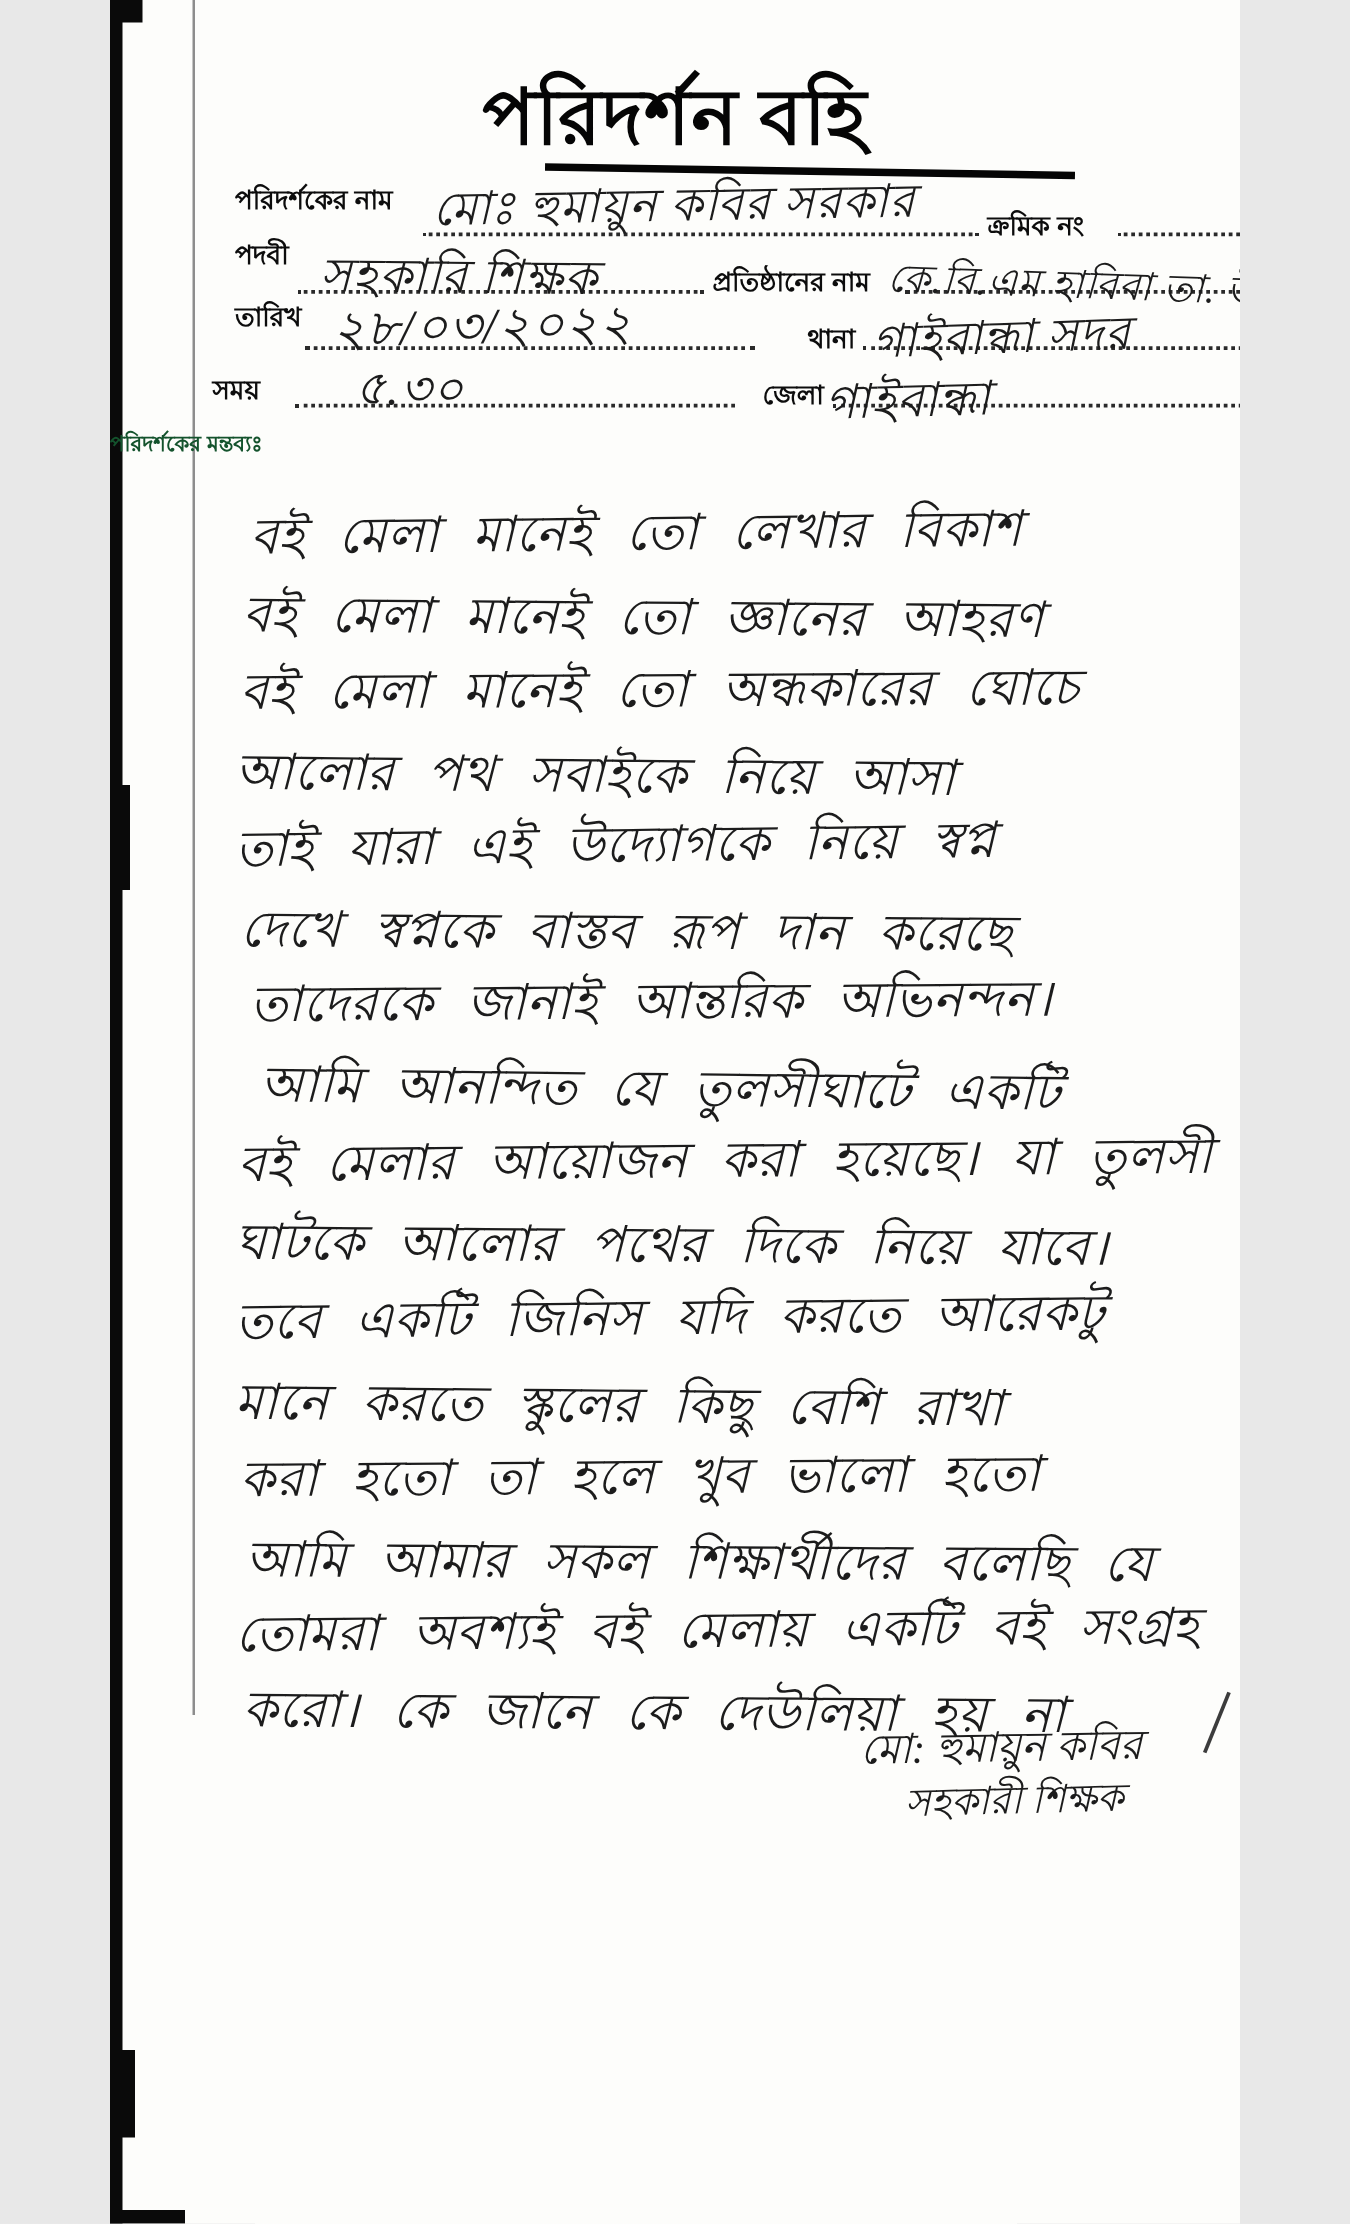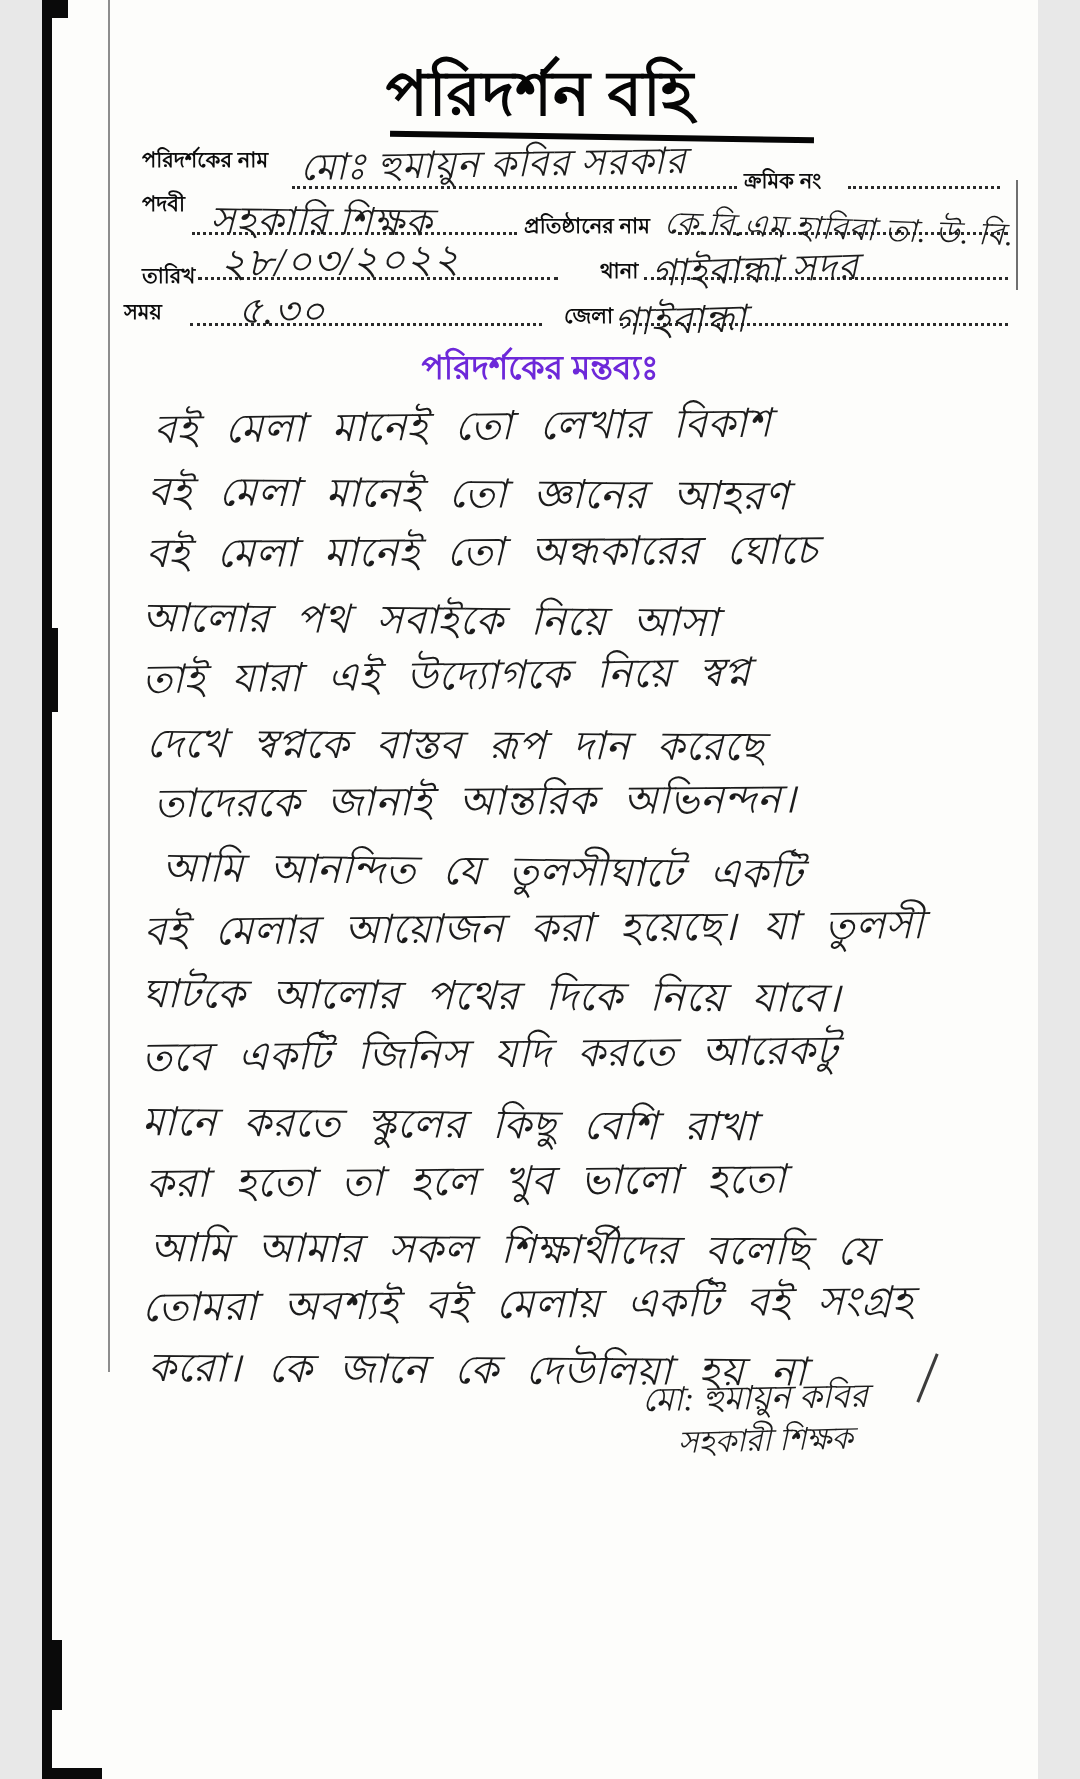--- a/index.html
+++ b/index.html
@@ -1,36 +1,36 @@
 <!DOCTYPE html>
 <html><head>
 <meta charset="utf-8">
 <style>
   html,body{margin:0;padding:0;background:#e8e8e8;}
   .page{
-    position:relative;width:996px;height:1779px;margin:0 auto;
+    position:relative;width:904px;height:1779px;margin:0 auto;
     background:#fdfdfb;overflow:hidden;
     font-family:"Liberation Sans","DejaVu Sans",sans-serif;color:#141414;
   }
   
   .left-bar{position:absolute;left:0;top:0;width:10px;height:1779px;background:#0a0a0a;}
   .blob{position:absolute;background:#0a0a0a;}
   .edge-line{position:absolute;background:#8d8d8d;}
   
   .title{
     position:absolute;left:0;top:46px;width:100%;text-align:center;
     font-size:62px;font-weight:900;letter-spacing:1px;color:#050505;
     font-family:"Liberation Serif","DejaVu Serif",serif;
   }
   .title-underline{position:absolute;left:348px;top:134px;width:424px;height:6px;background:#050505;transform:rotate(0.9deg);}
   .lbl{position:absolute;font-weight:700;font-size:21px;color:#0c0c0c;white-space:nowrap;}
   .dots{position:absolute;height:3px;border-bottom:3px dotted #2a2a2a;}
   .comments-heading{
-    position:absolute;left:0;top:342px;width:100%;text-align:center;
-    font-size:33px;font-weight:700;color:#6d28d9;
+    position:absolute;left:0;top:342px;width:100%;
+    font-size:17px;font-weight:700;color:#14532d;
   }
   
   .hw{
     position:absolute;white-space:nowrap;color:#1c1c1c;
     font-family:"Liberation Serif","DejaVu Serif",serif;
     font-style:italic;transform-origin:left center;
   }
   .hw-val{font-size:34px;letter-spacing:1px;}
   .hw-line{font-size:40px;word-spacing:16px;letter-spacing:0.5px;}
 </style>
@@ -58,21 +58,21 @@
   <div class="dots" style="left:806px;top:183px;width:152px;"></div>
   <div class="hw hw-val" style="left:820px;top:160px;"></div>
 
   <div class="lbl" style="left:100px;top:188px;">পদবী</div>
   <div class="dots" style="left:150px;top:229px;width:325px;"></div>
   <div class="hw hw-val" style="left:168px;top:190px;font-size:38px;transform:rotate(0.6deg);">সহকারি শিক্ষক</div>
   <div class="lbl" style="left:482px;top:210px;">প্রতিষ্ঠানের নাম</div>
   <div class="dots" style="left:636px;top:229px;width:330px;"></div>
   <div class="hw hw-val" style="left:622px;top:198px;font-size:31px;transform:rotate(2deg);">কে.বি.এম হাবিবা তা. উ. বি.</div>
 
-  <div class="lbl" style="left:100px;top:260px;">তারিখ</div>
+  <div class="lbl" style="left:100px;top:238px;">তারিখ</div>
   <div class="dots" style="left:156px;top:274px;width:360px;"></div>
   <div class="hw hw-val" style="left:178px;top:232px;font-size:40px;transform:rotate(-1.2deg);">২৮/০৩/২০২২</div>
   <div class="lbl" style="left:546px;top:255px;margin-left:12px;">থানা</div>
   <div class="dots" style="left:602px;top:274px;width:364px;"></div>
   <div class="hw hw-val" style="left:610px;top:244px;font-size:37px;transform:rotate(-2deg);">গাইবান্ধা সদর</div>
 
   <div class="lbl" style="left:82px;top:296px;">সময়</div>
   <div class="dots" style="left:148px;top:320px;width:352px;"></div>
   <div class="hw hw-val" style="left:196px;top:280px;font-size:38px;transform:rotate(1deg);">৫.৩০</div>
   <div class="lbl" style="left:522px;top:300px;">জেলা</div>

